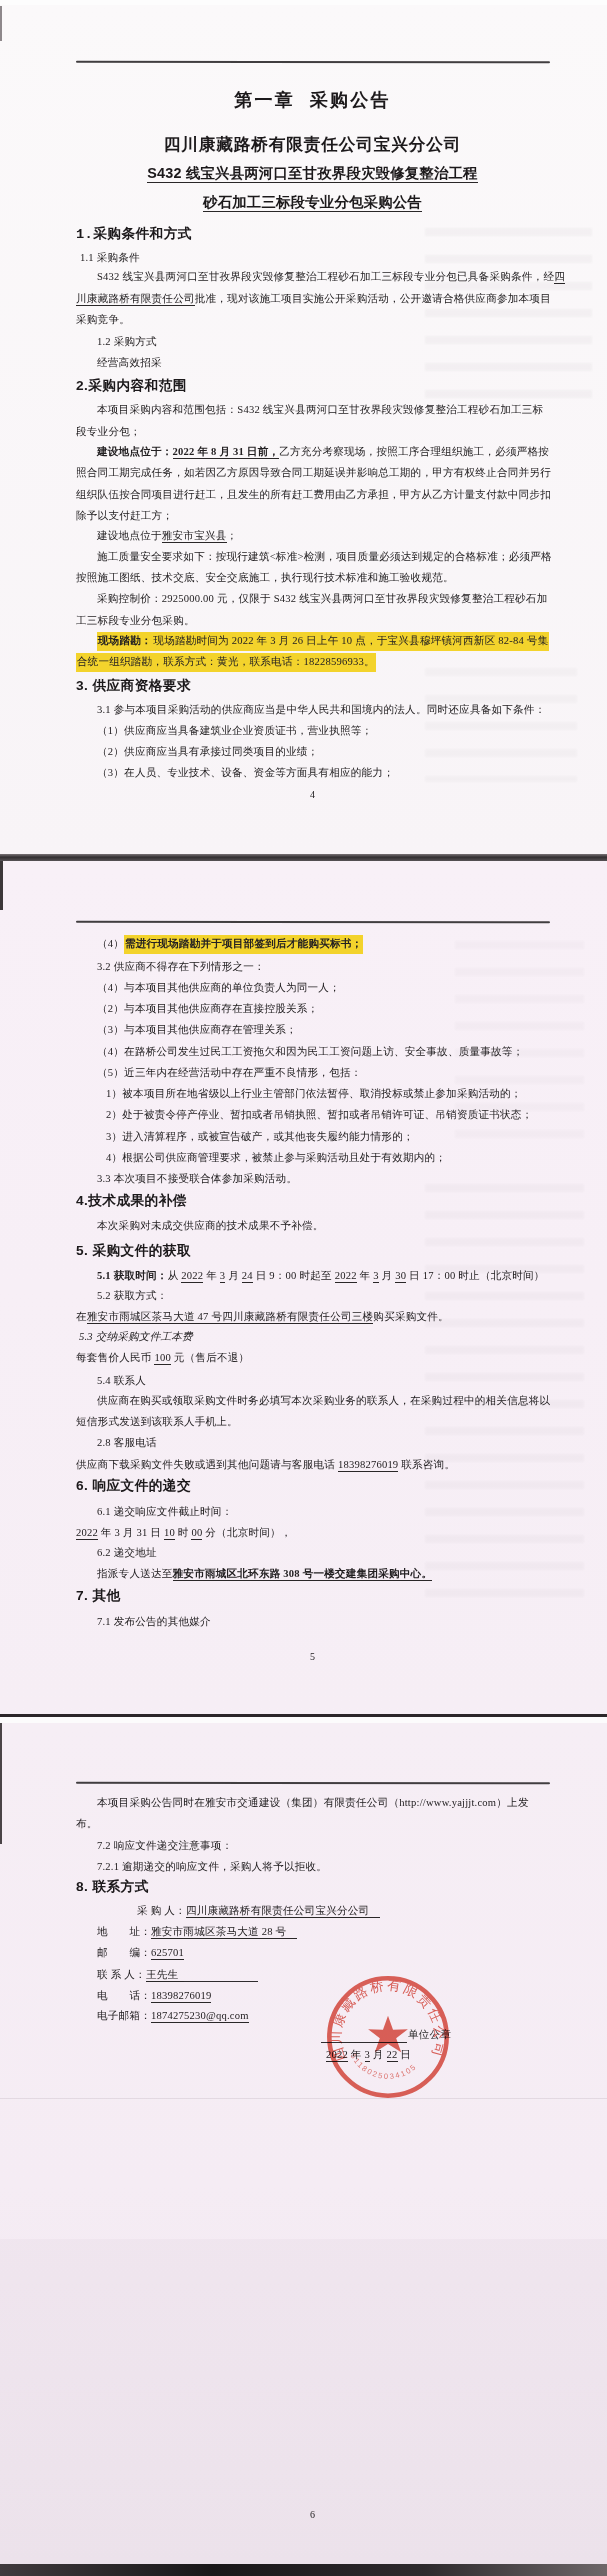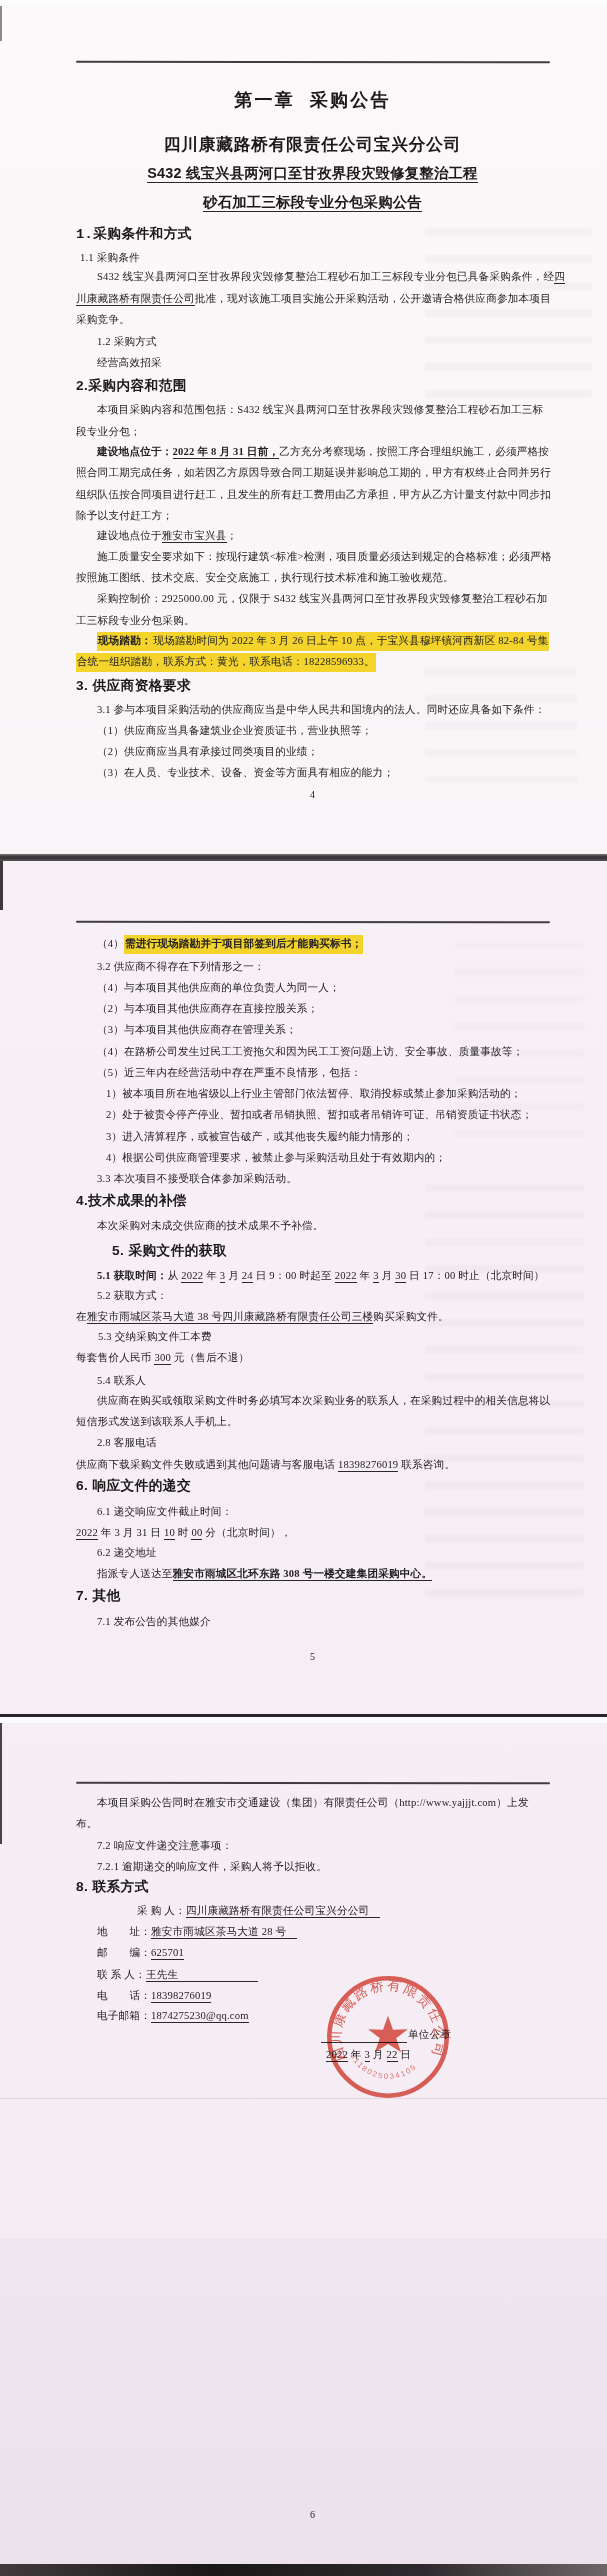--- a/index.html
+++ b/index.html
@@ -105,26 +105,26 @@
     <div class="line" style="top: 1025px; left: 97px;"><span>（3）与本项目其他供应商存在管理关系；</span></div>
     <div class="line" style="top: 1047px; left: 97px;"><span>（4）在路桥公司发生过民工工资拖欠和因为民工工资问题上访、安全事故、质量事故等；</span></div>
     <div class="line" style="top: 1068px; left: 97px;"><span>（5）近三年内在经营活动中存在严重不良情形，包括：</span></div>
     <div class="line" style="top: 1089px; left: 106px;"><span>1）被本项目所在地省级以上行业主管部门依法暂停、取消投标或禁止参加采购活动的；</span></div>
     <div class="line" style="top: 1110px; left: 106px;"><span>2）处于被责令停产停业、暂扣或者吊销执照、暂扣或者吊销许可证、吊销资质证书状态；</span></div>
     <div class="line" style="top: 1132px; left: 106px;"><span>3）进入清算程序，或被宣告破产，或其他丧失履约能力情形的；</span></div>
     <div class="line" style="top: 1153px; left: 106px;"><span>4）根据公司供应商管理要求，被禁止参与采购活动且处于有效期内的；</span></div>
     <div class="line" style="top: 1174px; left: 97px;"><span>3.3 本次项目不接受联合体参加采购活动。</span></div>
     <div class="line sec" style="top: 1194px; left: 76px;"><span class="b">4.技术成果的补偿</span></div>
     <div class="line" style="top: 1221px; left: 97px;"><span>本次采购对未成交供应商的技术成果不予补偿。</span></div>
-    <div class="line sec" style="top: 1244px; left: 76px; margin-left: 36px;"><span class="b">5. 采购文件的获取</span></div>
+    <div class="line sec" style="top: 1244px; left: 76px;"><span class="b">5. 采购文件的获取</span></div>
     <div class="line" style="top: 1271px; left: 97px;"><span class="b">5.1 获取时间：</span><span>从 </span><span class="u">2022</span><span> 年 </span><span class="u">3</span><span> 月 </span><span class="u">24</span><span> 日 9：00 时起至 </span><span class="u">2022</span><span> 年 </span><span class="u">3</span><span> 月 </span><span class="u">30</span><span> 日 17：00 时止（北京时间）</span></div>
     <div class="line" style="top: 1291px; left: 97px;"><span>5.2 获取方式：</span></div>
-    <div class="line" style="top: 1312px; left: 76px;"><span>在</span><span class="u">雅安市雨城区茶马大道 38 号四川康藏路桥有限责任公司三楼</span><span>购买采购文件。</span></div>
-    <div class="line" style="top: 1332px; left: 98px;"><span>5.3 交纳采购文件工本费</span></div>
-    <div class="line" style="top: 1353px; left: 76px;"><span>每套售价人民币 </span><span class="u">300</span><span> 元（售后不退）</span></div>
+    <div class="line" style="top: 1312px; left: 76px;"><span>在</span><span class="u">雅安市雨城区茶马大道 47 号四川康藏路桥有限责任公司三楼</span><span>购买采购文件。</span></div>
+    <div class="line" style="top: 1332px; left: 79px; font-style: italic;"><span>5.3 交纳采购文件工本费</span></div>
+    <div class="line" style="top: 1353px; left: 76px;"><span>每套售价人民币 </span><span class="u">100</span><span> 元（售后不退）</span></div>
     <div class="line" style="top: 1344px; left: 97px; margin-top: 32px;"><span>5.4 联系人</span></div>
     <div class="line" style="top: 1396px; left: 97px;"><span>供应商在购买或领取采购文件时务必填写本次采购业务的联系人，在采购过程中的相关信息将以</span></div>
     <div class="line" style="top: 1417px; left: 76px;"><span>短信形式发送到该联系人手机上。</span></div>
     <div class="line" style="top: 1438px; left: 97px;"><span>2.8 客服电话</span></div>
     <div class="line" style="top: 1460px; left: 76px;"><span>供应商下载采购文件失败或遇到其他问题请与客服电话 </span><span class="u">18398276019</span><span> 联系咨询。</span></div>
     <div class="line sec" style="top: 1479px; left: 76px;"><span class="b">6. 响应文件的递交</span></div>
     <div class="line" style="top: 1507px; left: 97px;"><span>6.1 递交响应文件截止时间：</span></div>
     <div class="line" style="top: 1528px; left: 76px;"><span class="u">2022</span><span> 年 3 月 31 日 </span><span class="u">10</span><span> 时 </span><span class="u">00</span><span> 分（北京时间），</span></div>
     <div class="line" style="top: 1548px; left: 97px;"><span>6.2 递交地址</span></div>
     <div class="line" style="top: 1569px; left: 97px;"><span>指派专人送达至</span><span class="b u">雅安市雨城区北环东路 308 号一楼交建集团采购中心。</span></div>

